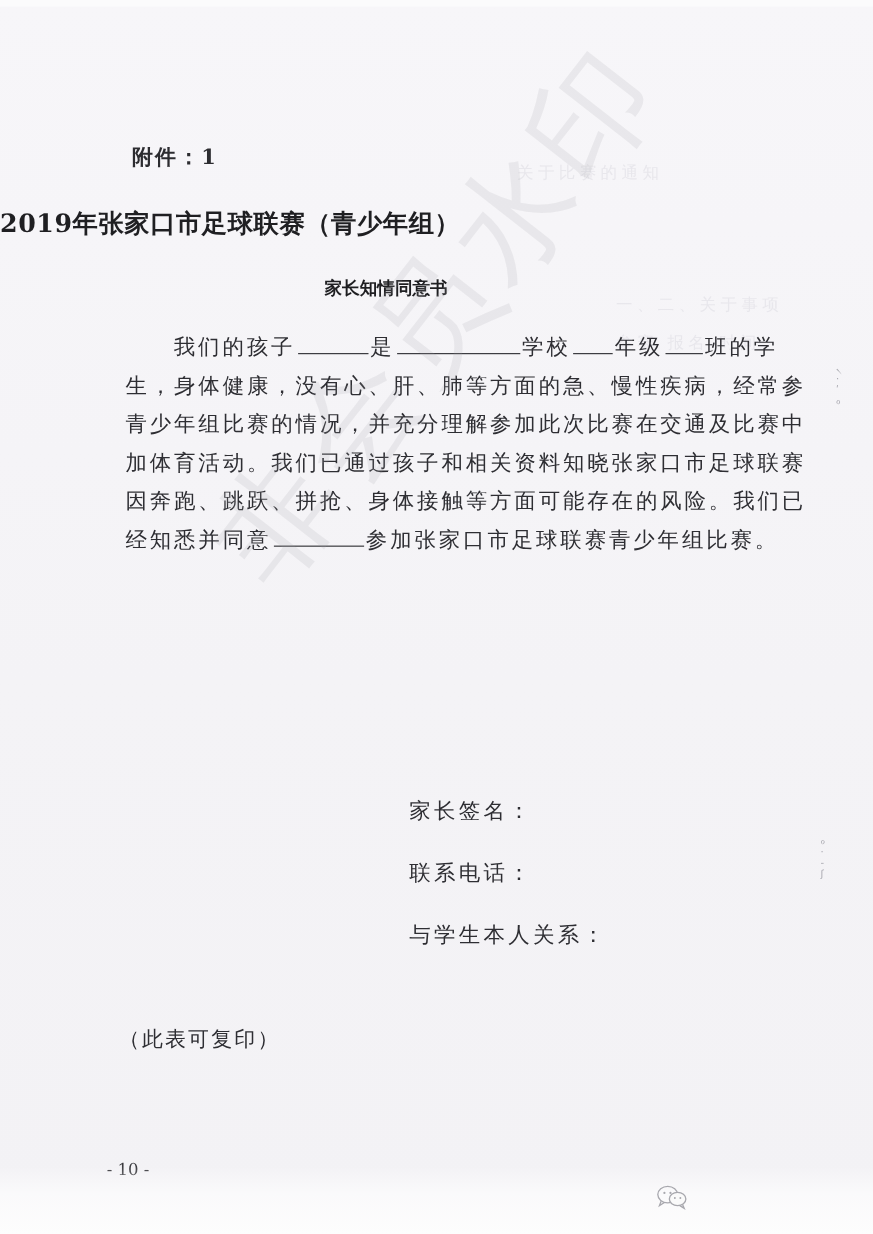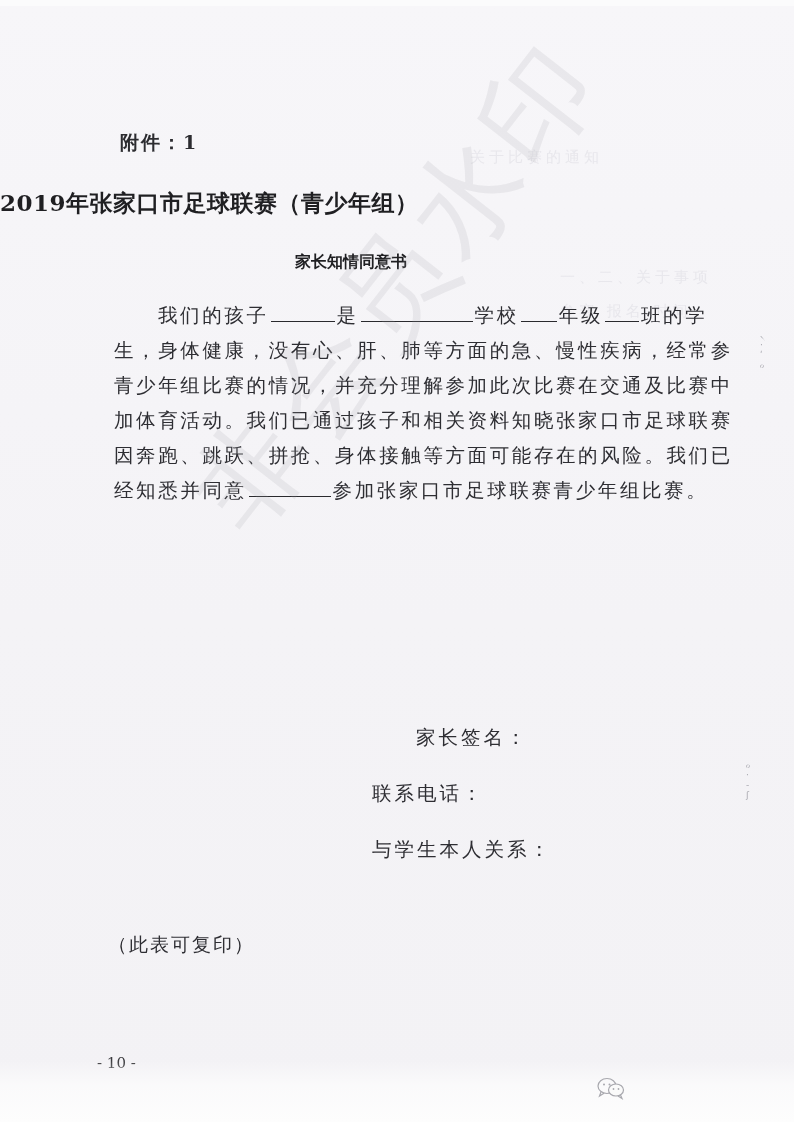--- a/index.html
+++ b/index.html
@@ -90,21 +90,21 @@
     .b-grade { width: 36px; }
     .b-class { width: 34px; }
     .b-child { width: 82px; }
     .sig {
       position: absolute;
       left: 372px;
       font-size: 19.5px;
       letter-spacing: 3px;
       color: #2e2e33;
     }
-    .sig1 { top: 724px; margin-left: 44px; }
+    .sig1 { top: 724px; }
     .sig2 { top: 780px; }
     .sig3 { top: 836px; }
     .copy-note {
       position: absolute;
       left: 108px;
       top: 932px;
       font-size: 19px;
       letter-spacing: 2px;
       color: #2e2e33;
     }

